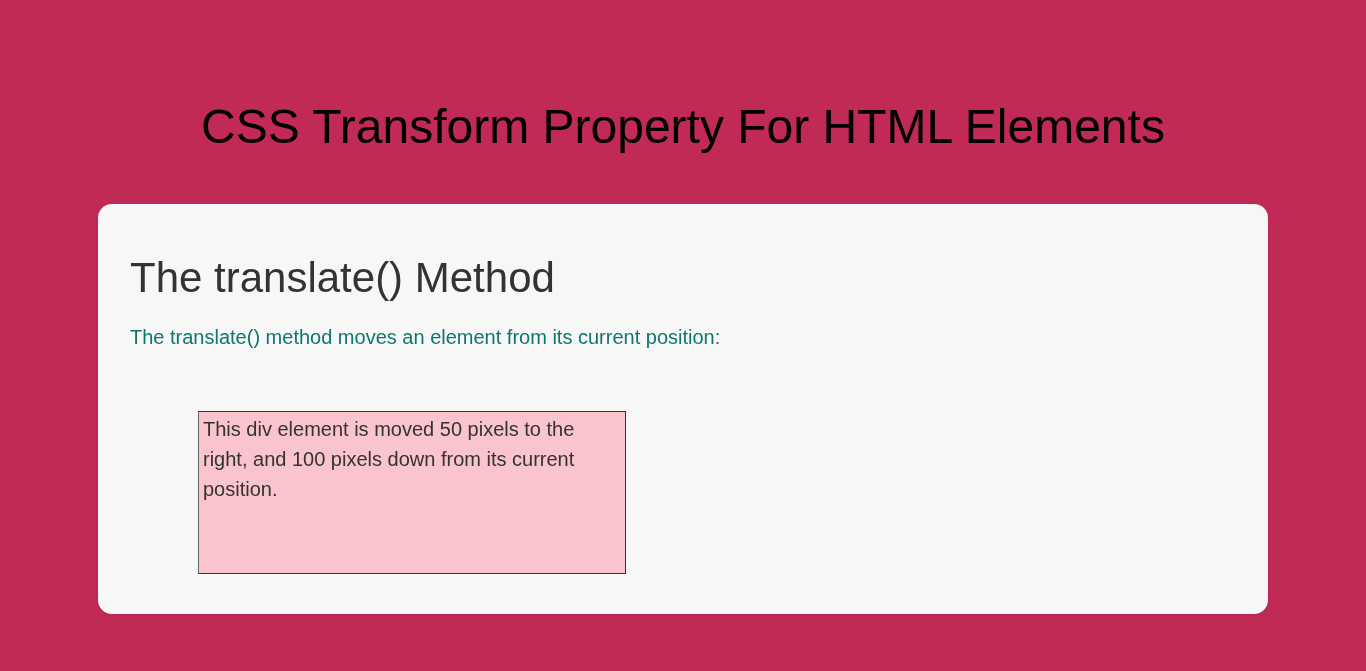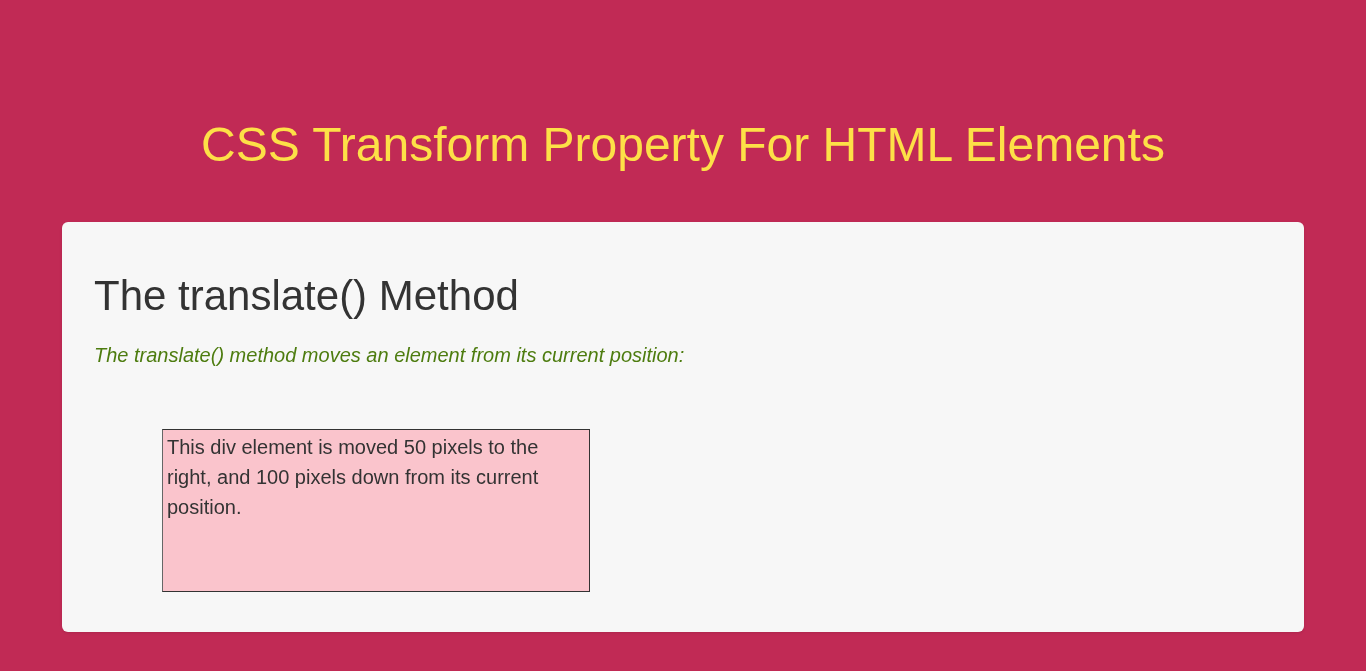--- a/index.html
+++ b/index.html
@@ -8,47 +8,45 @@
       box-sizing: border-box;
     }
     body {
       font-family: -apple-system, BlinkMacSystemFont, "Segoe UI", Helvetica, Arial, sans-serif;
       background-color: #c12a55;
       width: 1366px;
       height: 671px;
       overflow: hidden;
     }
     .page-title {
-      color: #fde047;
+      color: #000000;
       text-align: center;
       font-size: 48px;
       font-weight: 400;
       padding: 99px 150px 50px;
       line-height: 1.15;
-      margin-top: 18px;
     }
     .content-card {
       background-color: #f7f7f7;
-      margin: 0 62px;
-      border-radius: 6px;
+      margin: 0 98px;
+      border-radius: 14px;
       padding: 50px 32px 10px;
       min-height: 410px;
       box-shadow: 0 1px 3px rgba(0,0,0,0.1);
     }
     .section-heading {
       font-size: 42px;
       font-weight: 400;
       color: #333333;
       margin-bottom: 24px;
     }
     .section-description {
       font-size: 20px;
-      color: #4d7c0f;
+      color: #0f766e;
       margin-bottom: 20px;
-      font-style: italic;
     }
     .demo-box {
       width: 428px;
       height: 163px;
       background-color: #fac4cc;
       border: 1px solid #333333;
       border-left: 1px solid #666666;
       padding: 2px 4px;
       font-size: 20px;
       color: #333333;

